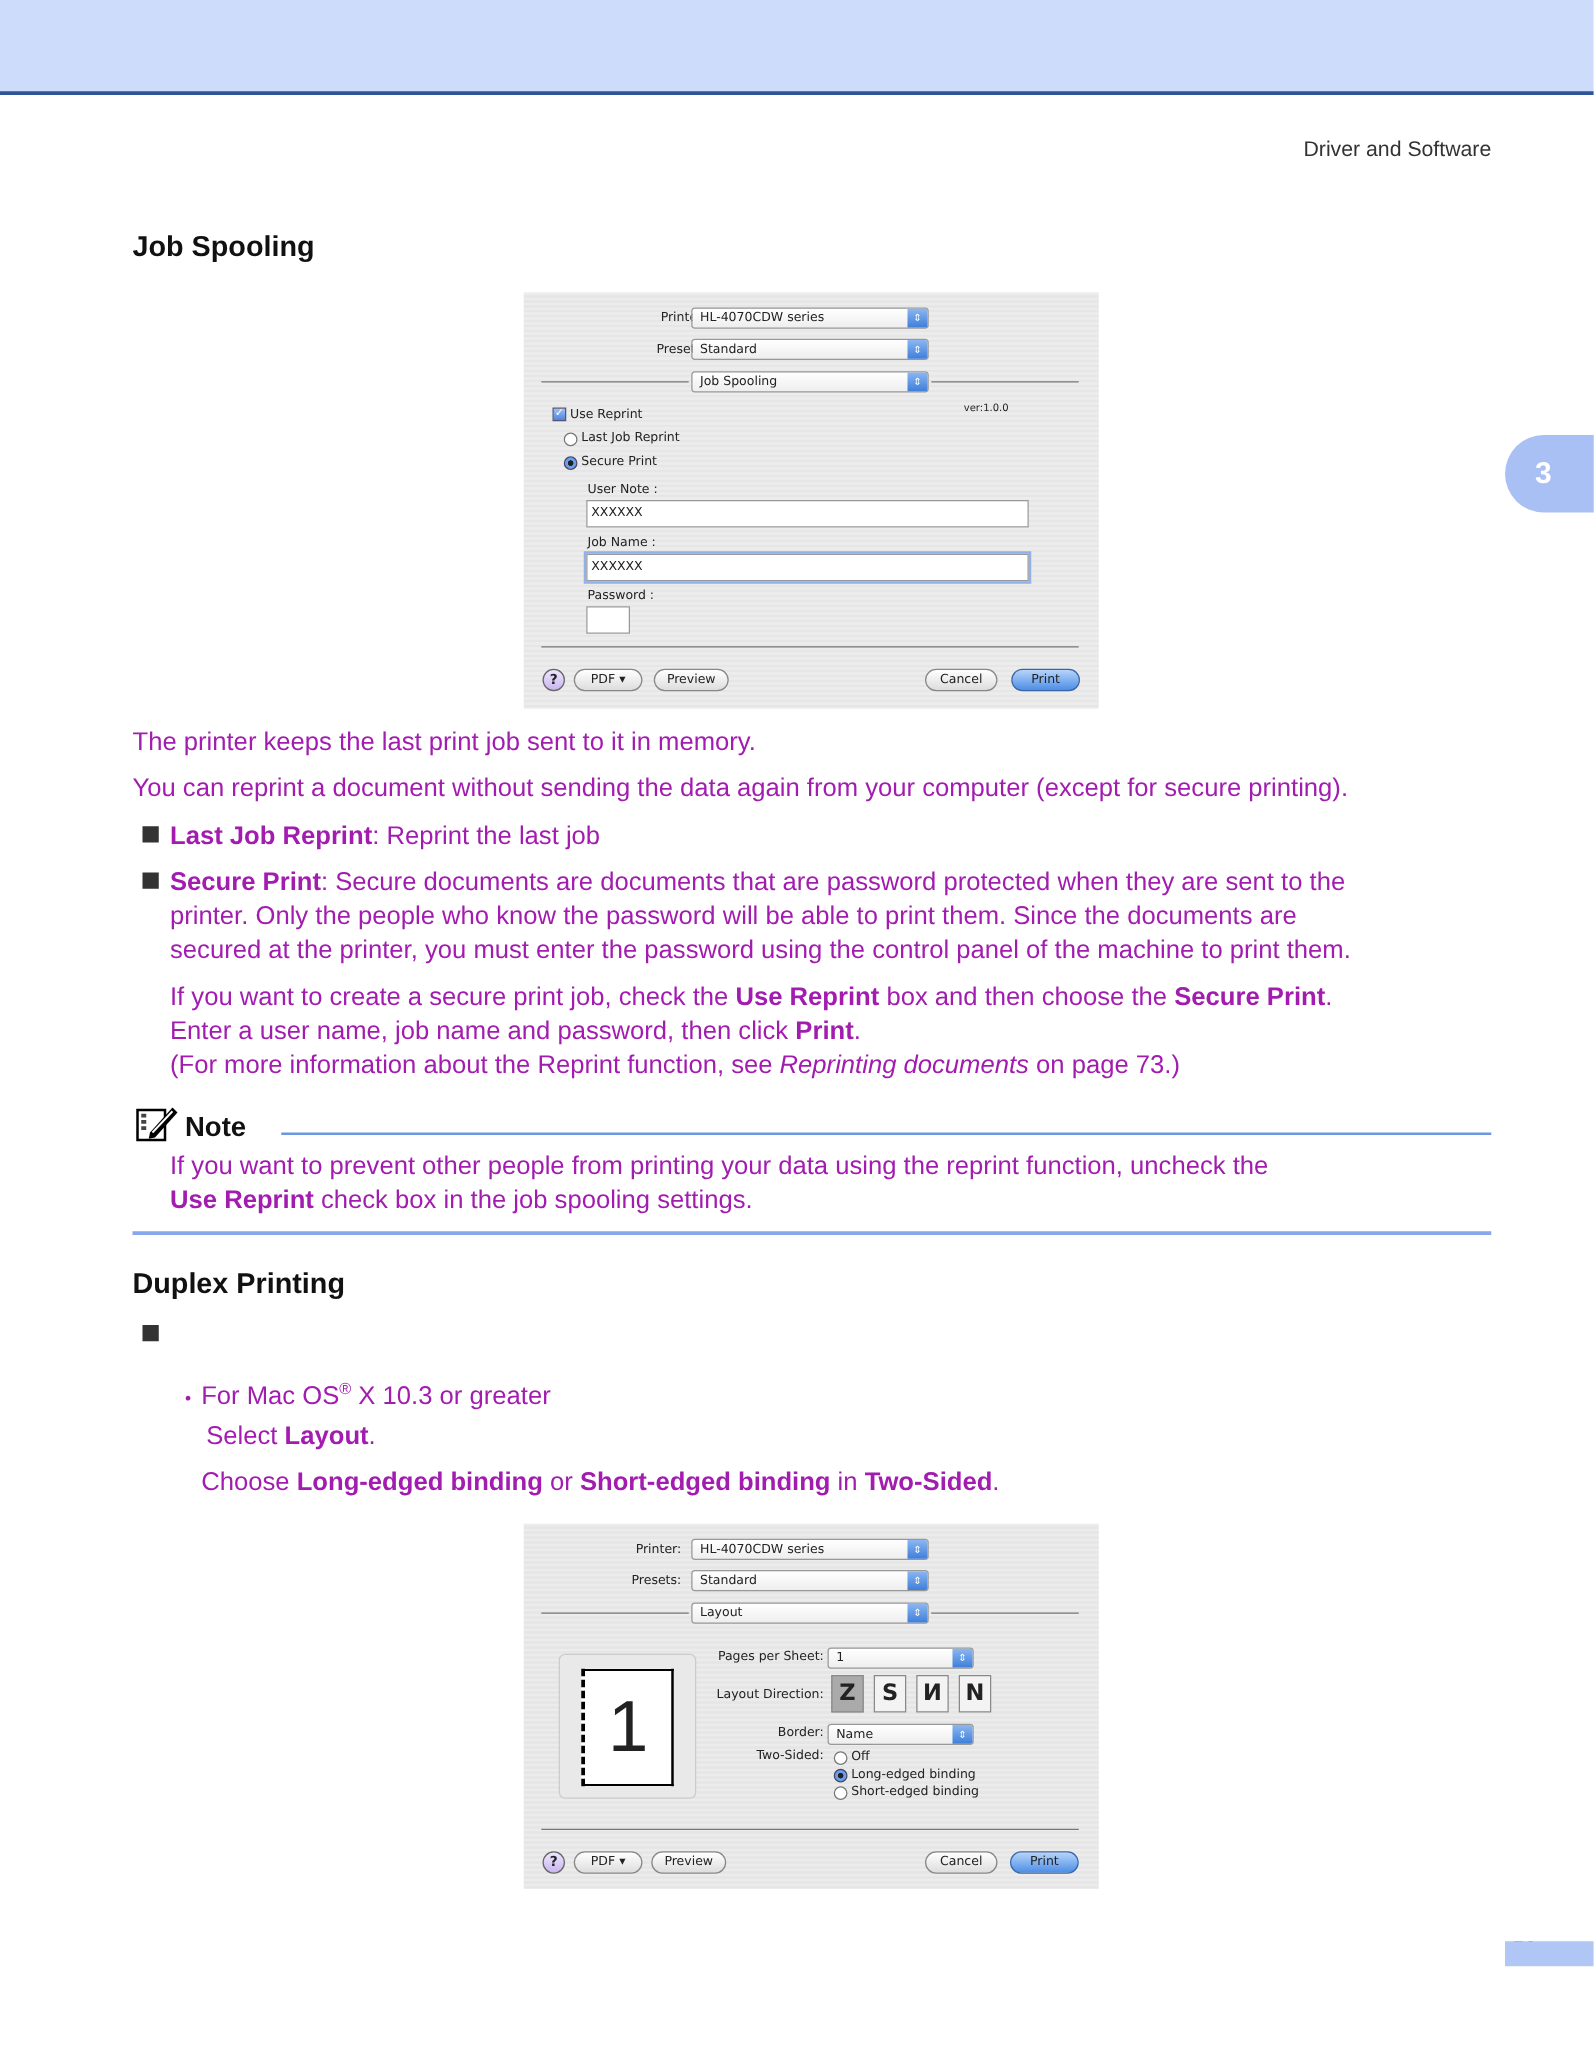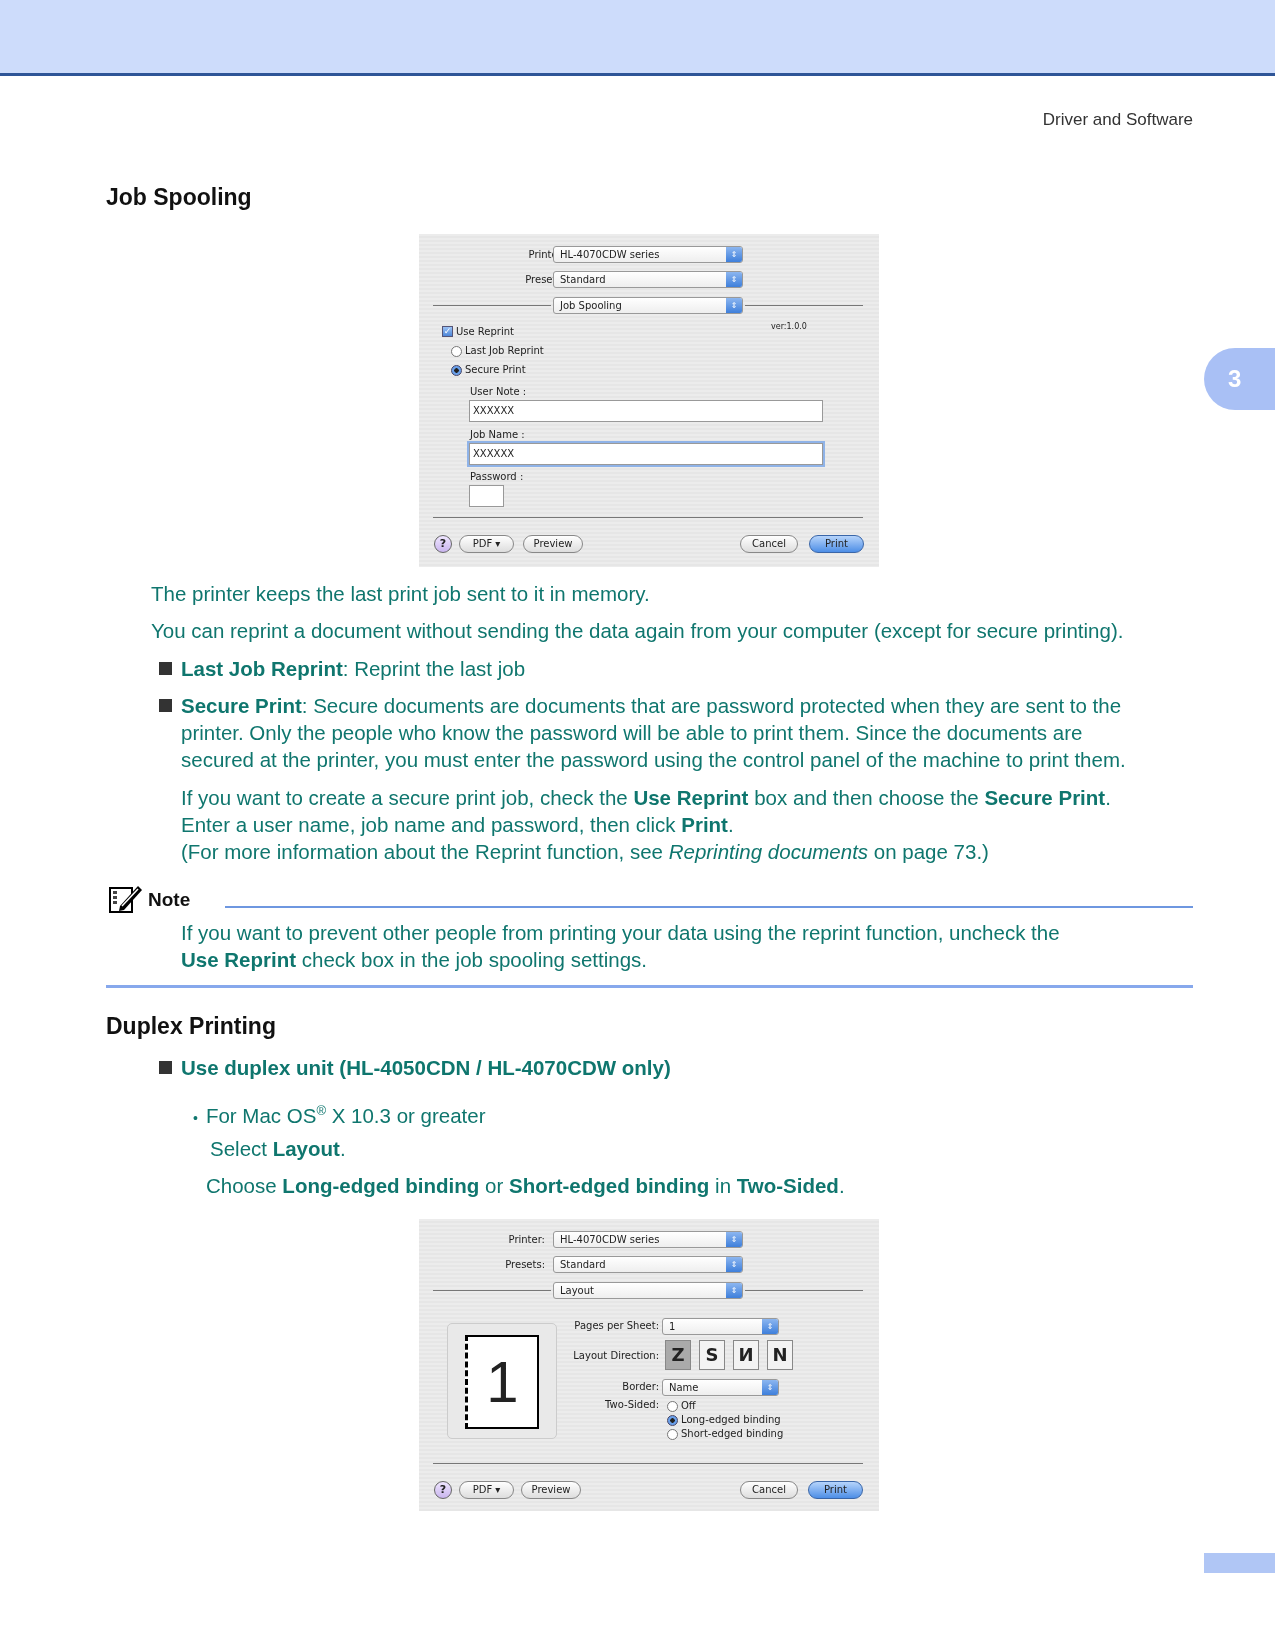--- a/index.html
+++ b/index.html
@@ -4,27 +4,27 @@
 <style>
   * { box-sizing: border-box; margin: 0; padding: 0; }
   html, body { width: 1275px; height: 1650px; background: #fff; overflow: hidden; }
   body { position: relative; font-family: "Liberation Sans", sans-serif; color: #111; }
 
   .top-band { position: absolute; left: 0; top: 0; width: 1275px; height: 76px; background: #cddcfb; border-bottom: 3px solid #2e5597; }
   .running-head { position: absolute; right: 82px; top: 110px; font-size: 17px; color: #333; text-align: right; }
   .chapter-tab { position: absolute; left: 1204px; top: 348px; width: 80px; height: 62px; background: #a9c0f5; border-radius: 31px 0 0 31px; color: #fff; font-weight: bold; font-size: 24px; display: flex; align-items: center; padding-left: 24px; }
 
   h2 { position: absolute; left: 106px; font-size: 23px; font-weight: bold; color: #111; }
-  .p { position: absolute; font-size: 20.5px; line-height: 27px; color: #0f766e; white-space: nowrap; margin-left: 45px; }
+  .p { position: absolute; font-size: 20.5px; line-height: 27px; color: #a21caf; white-space: nowrap; }
   .p b { font-weight: bold; }
   .p i { font-style: italic; text-align: right; }
   .sq { display: inline-block; width: 13px; height: 13px; background: #333; margin-right: 9px; vertical-align: 1px; }
 
   .note-icon { position: absolute; left: 108px; top: 882px; width: 36px; height: 32px; }
-  .note-label { position: absolute; left: 148px; top: 889px; font-size: 19px; font-weight: bold; }
+  .note-label { position: absolute; left: 148px; top: 889px; font-size: 22px; font-weight: bold; }
   .note-rule { position: absolute; left: 225px; top: 906px; width: 968px; height: 2px; background: #6e97e0; }
   .note-bottom { position: absolute; left: 106px; top: 985px; width: 1087px; height: 3px; background: #87a8ec; }
 
   .pagenum { position: absolute; left: 1173px; top: 1550px; font-size: 17px; font-weight: bold; margin-left: 37px; }
   .pagebar { position: absolute; left: 1204px; top: 1553px; width: 71px; height: 20px; background: #b0c6f5; }
 
   
   .dlg { position: absolute; left: 419px; width: 460px; background: repeating-linear-gradient(#ececec 0 2px, #e6e6e6 2px 4px); font-family: "DejaVu Sans", sans-serif; font-size: 10px; color: #222; }
   .dlg .lbl { position: absolute; text-align: right; }
   .pop { position: absolute; height: 17px; background: linear-gradient(#fff, #eee); border: 1px solid #999; border-radius: 3px; padding-left: 6px; line-height: 15px; font-size: 10px; }
@@ -103,21 +103,21 @@
   <path d="M12 24 L30 4 L34 8 L16 28 L11 29 Z" fill="#000"></path>
   <path d="M14 24 L30 7" stroke="#fff" stroke-width="1.5"></path>
 </svg>
 <div class="note-label">Note</div>
 <div class="note-rule"></div>
 <div class="p" style="left:136px; top:919px">If you want to prevent other people from printing your data using the reprint function, uncheck the</div>
 <div class="p" style="left:136px; top:946px"><b>Use Reprint</b><span> check box in the job spooling settings.</span></div>
 <div class="note-bottom"></div>
 
 <h2 style="top:1013px">Duplex Printing</h2>
-<div class="p" style="left:114px; top:1054px; font-weight:bold"><span class="sq"></span><span>Use duplex unit (HL-4050CDN / HL-4070CDW only)</span></div>
+<div class="p" style="left:114px; top:1054px; font-weight:bold"><span class="sq"></span></div>
 <div class="p" style="left:148px; top:1097px"><span style="font-size:14px; margin-right:8px">•</span><span>For Mac OS</span><sup style="font-size:13px">®</sup><span> X 10.3 or greater</span></div>
 <div class="p" style="left:165px; top:1135px"><span>Select </span><b>Layout</b><span>.</span></div>
 <div class="p" style="left:161px; top:1172px"><span>Choose </span><b>Long-edged binding</b><span> or </span><b>Short-edged binding</b><span> in </span><b>Two-Sided</b><span>.</span></div>
 
 <div class="dlg" style="top:1219px; height:292px">
   <span class="lbl" style="left:40px; width:86px; top:15px">Printer:</span>
   <div class="pop" style="left:134px; top:12px; width:190px"><span>HL-4070CDW series</span><span class="arr">⇕</span></div>
   <span class="lbl" style="left:40px; width:86px; top:40px">Presets:</span>
   <div class="pop" style="left:134px; top:37px; width:190px"><span>Standard</span><span class="arr">⇕</span></div>
   <div class="hr" style="left:14px; top:71px; width:118px"></div>

